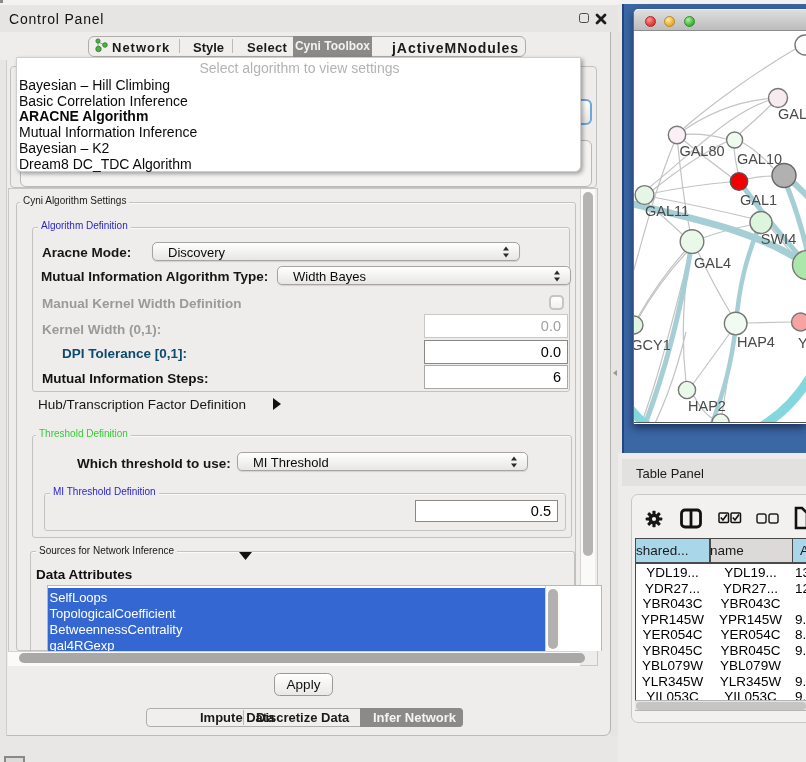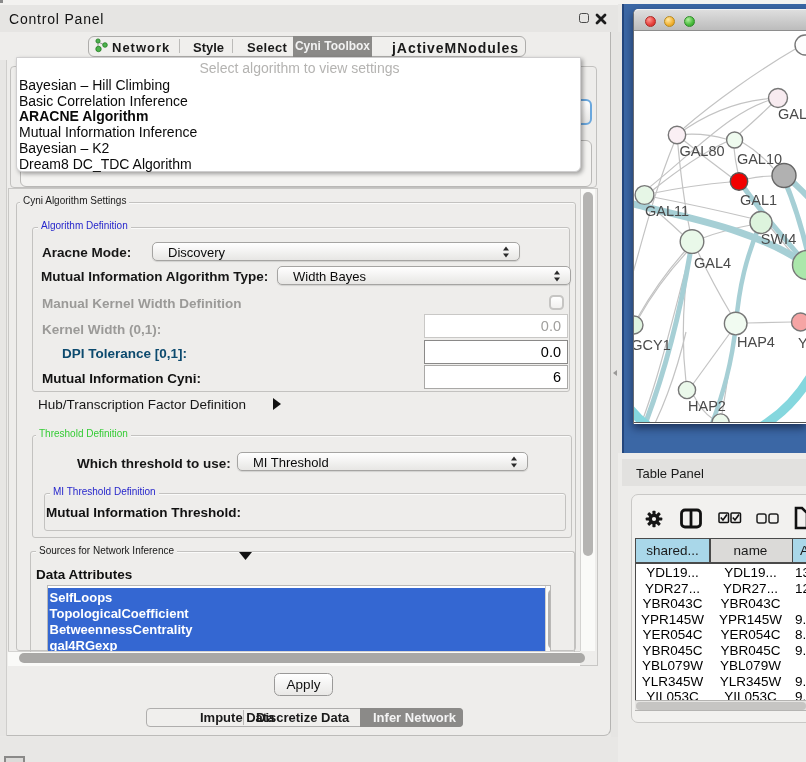--- a/index.html
+++ b/index.html
@@ -104,21 +104,21 @@
   <div class="abs bold" style="left:42px;top:322px;font-size:13.5px;color:#9b9a98;">Kernel Width (0,1):</div>
   <div class="abs field" style="left:424px;top:314px;width:144px;height:24px;border:1px solid #c9c8c6;">
     <span style="color:#a1a09e;">0.0</span>
     </div>
 
   <div class="abs bold" style="left:42px;top:346px;font-size:13.5px;color:#0c4a6e;margin-left:20px;">DPI Tolerance [0,1]:</div>
   <div class="abs field" style="left:424px;top:340px;width:144px;height:24px;border:1.5px solid #8a8988;">
     <span style="color:#000;">0.0</span>
     </div>
 
-  <div class="abs bold" style="left:42px;top:371px;font-size:13.5px;color:#111;">Mutual Information Cyni:</div>
+  <div class="abs bold" style="left:42px;top:371px;font-size:13.5px;color:#111;">Mutual Information Steps:</div>
   <div class="abs field" style="left:424px;top:365px;width:144px;height:24px;border:1px solid #a9a8a6;">
     <span style="color:#000;">6</span>
     </div>
 
   <div class="abs" style="left:38px;top:397px;font-size:13.5px;color:#161616;text-align:center;">Hub/Transcription Factor Definition</div>
   <svg class="abs" style="left:271px;top:397px;" width="12" height="14" viewBox="0 0 12 14">
     <path d="M2 1 L10 7 L2 13 Z" fill="#111"></path>
     </svg>
 
   <div class="abs etched" style="left:32px;top:435px;width:540px;height:103px;"></div>
@@ -128,31 +128,33 @@
   <div class="abs combo" style="left:237px;top:452px;width:291px;height:19px;">
     <span class="ctext">MI Threshold</span>
       <span class="carr">
         <i class="up"></i>
         <i class="dn"></i>
       </span>
     </div>
 
   <div class="abs etched" style="left:44px;top:493px;width:522px;height:38px;"></div>
   <div class="gtitle" style="left:50px;top:486px;color:#2727cc;">MI Threshold Definition</div>
-  <div class="abs bold" style="left:46px;top:505px;font-size:13.5px;color:#111;">Mutual Information Threshold:</div>
+  <div class="abs field" style="left:415px;top:500px;width:143px;height:22px;border:1.5px solid #8a8988;">
+    <span style="color:#000;">0.5</span>
+    </div>
 
   <div class="abs etched" style="left:30px;top:551px;width:545px;height:101px;border-bottom:none;border-radius:3px 3px 0 0;"></div>
   <div class="gtitle" style="left:36px;top:545px;color:#161616;">Sources for Network Inference</div>
   <svg class="abs" style="left:238px;top:550px;" width="15" height="12" viewBox="0 0 15 12">
     <path d="M1 2 L14 2 L7.5 10 Z" fill="#111"></path>
     </svg>
   <div class="abs bold" style="left:36px;top:567px;font-size:13.5px;color:#111;">Data Attributes</div>
 
-  <div class="abs" style="left:47px;top:585px;width:504px;height:66px;background:#ffffff;
-       border:1px solid #b9b8b6;border-bottom:none;overflow:hidden;font-weight:bold;">
+  <div class="abs" style="left:47px;top:585px;width:555px;height:66px;background:#ffffff;
+       border:1px solid #b9b8b6;border-bottom:none;overflow:hidden;">
     <div style="position:absolute;left:0;top:2px;width:497px;height:66px;background:#3467d2;"></div>
     <div style="position:absolute;left:1.5px;top:4px;font-size:13px;color:#fff;line-height:16px;">
       SelfLoops<br>TopologicalCoefficient<br>BetweennessCentrality<br>gal4RGexp</div>
     <div style="position:absolute;left:497px;top:0;width:15px;height:66px;background:#fbfbf9;border-left:1px solid #d0cfcd;"></div>
     <div style="position:absolute;left:499.5px;top:3px;width:10px;height:60px;background:#b2b1af;border-radius:5px;"></div>
   </div>
 
   <div class="abs" style="left:274px;top:673px;width:59px;height:23px;border:1px solid #9a9998;
        border-radius:5.5px;background:linear-gradient(#ffffff,#e9e8e6);
        font-size:13.5px;color:#111;text-align:center;line-height:21px;">Apply</div>
@@ -342,16 +344,16 @@
     background:linear-gradient(#ffffff,#e7e6e4); box-shadow:0 1px 1px rgba(0,0,0,.12); }
   .combo .ctext { position:absolute; left:15px; top:50%; transform:translateY(-50%);
     font-size:13px; color:#0a0a0a; }
   .combo .carr { position:absolute; right:9px; top:50%; transform:translateY(-50%);
     width:7px; height:11px; }
   .combo .carr i { position:absolute; left:0; width:0; height:0; }
   .combo .carr .up { top:0; border-left:3.5px solid transparent; border-right:3.5px solid transparent;
     border-bottom:4.5px solid #2a2a2a; }
   .combo .carr .dn { bottom:0; border-left:3.5px solid transparent; border-right:3.5px solid transparent;
     border-top:4.5px solid #2a2a2a; }
-  .hcell { position:absolute; top:4px; font-size:13.5px; color:#1a1a1a; text-align:center; }
+  .hcell { position:absolute; top:4px; font-size:13.5px; color:#1a1a1a; text-align:left; }
   .tcol { position:absolute; top:26px; font-size:13.5px; color:#000; text-align:center;
     line-height:15.5px; white-space:nowrap; }
 </style>
 
 </body></html>

